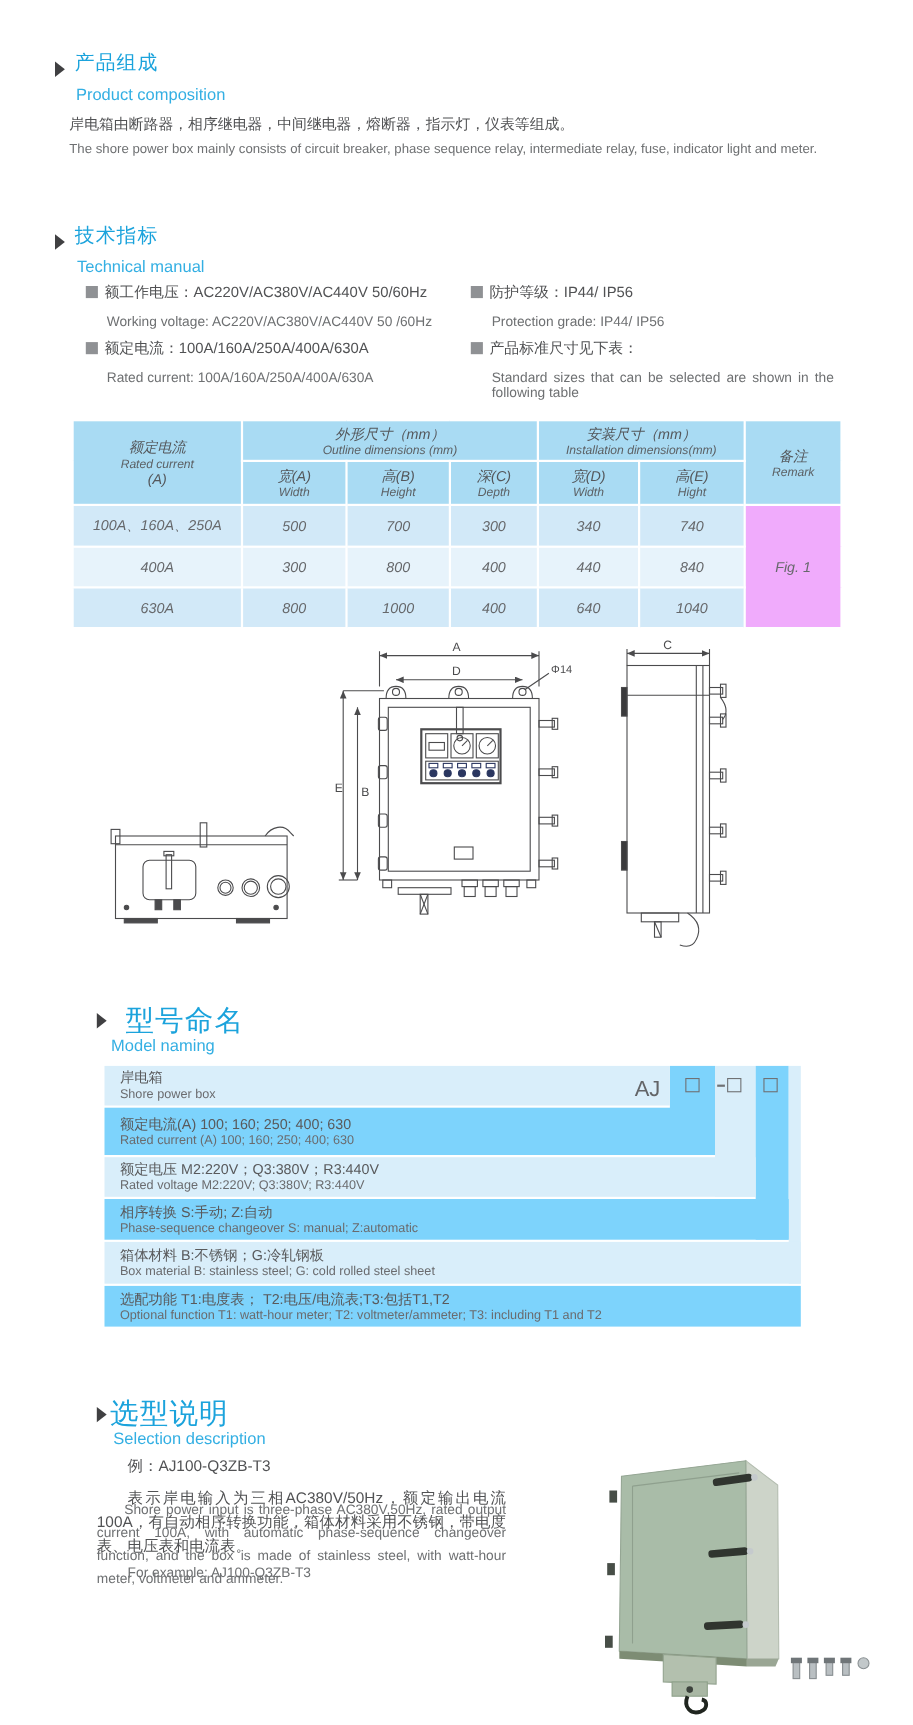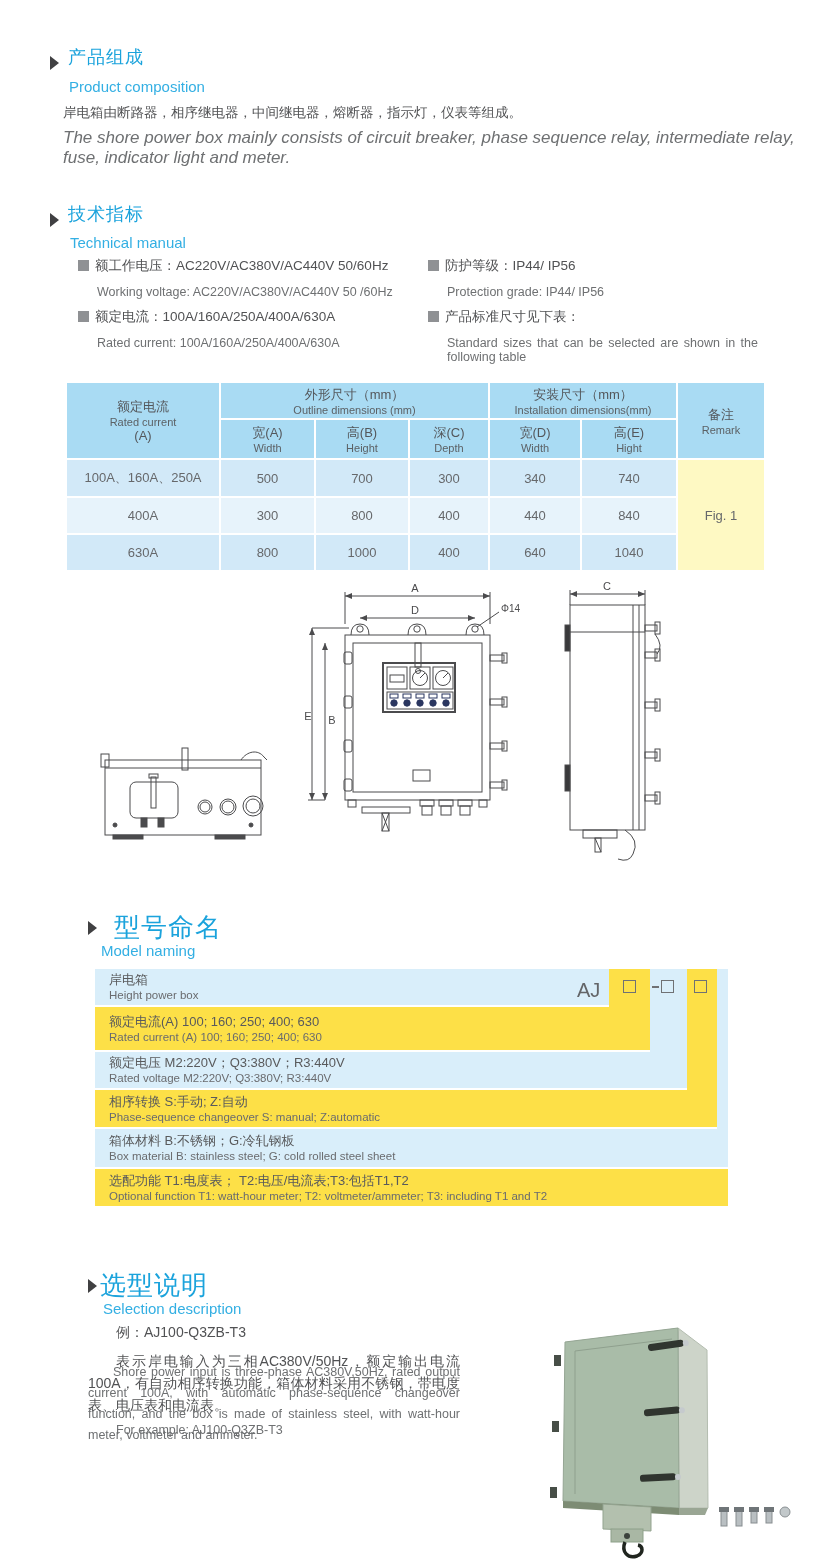--- a/index.html
+++ b/index.html
@@ -17,25 +17,25 @@
   
   table.dim{border-collapse:collapse;table-layout:fixed;width:699px;}
   table.dim td{border:2px solid #ffffff;text-align:center;vertical-align:middle;padding:0;}
   .th{background:#a9dbf3;color:#54575b;}
   .hcn{font-size:13px;}
   .hen{font-size:11px;color:#5c6putt165;}
   .hen{font-size:11px;color:#5c6165;}
   .cell{font-size:13px;color:#66686b;}
   .rA{background:#d2e9f8;}
   .rB{background:#e7f3fb;}
-  .remarkCell{background:#fef9c3;}
+  .remarkCell{background:#f0abfc;}
   
   .ncol,.nrow{position:absolute;box-sizing:border-box;}
   .blue{background:#d9eefa;}
-  .gray{background:#fde047;}
+  .gray{background:#7dd3fc;}
   .nrow{display:flex;flex-direction:column;justify-content:center;padding-left:14px;}
   .nrow .cn{font-size:13px;color:#595a5c;line-height:17px;white-space:nowrap;}
   .nrow .en{font-size:11.5px;color:#6a6b6e;line-height:15px;white-space:nowrap;}
   .code-box{position:absolute;width:13px;height:13px;border:1.5px solid #6f7174;box-sizing:border-box;}
   .code-dash{position:absolute;width:7px;height:2px;background:#6f7174;}
   .code-aj{position:absolute;font-size:20px;color:#636568;}
   
   .sel-cn{font-size:14px;line-height:22px;color:#515254;text-align:justify;text-indent:2em;}
   .sel-en{font-size:12.5px;line-height:21px;color:#6e7072;text-align:justify;text-indent:2em;}
   .sel-line{font-size:14px;color:#515254;}
@@ -44,21 +44,21 @@
 </style>
 </head>
 <body>
 
 <div id="page">
 
   <div class="abs arrow" style="left:50px;top:56px;"></div>
   <div class="abs title-cn" style="left:68px;top:45px;">产品组成</div>
   <div class="abs title-en" style="left:69px;top:78px;">Product  composition</div>
   <div class="abs" style="left:63px;top:104px;font-size:13.5px;color:#515254;">岸电箱由断路器，相序继电器，中间继电器，熔断器，指示灯，仪表等组成。</div>
-  <div class="abs" style="left:63px;top:128px;font-size:17px;color:#6e7072;font-style:italic;">The shore power box mainly consists of circuit breaker, phase sequence relay, intermediate relay, fuse, indicator light and meter.</div>
+  <div class="abs" style="left:63px;top:128px;font-size:12px;color:#6e7072;">The shore power box mainly consists of circuit breaker, phase sequence relay, intermediate relay, fuse, indicator light and meter.</div>
 
   <div class="abs arrow" style="left:50px;top:213px;"></div>
   <div class="abs title-cn" style="left:68px;top:202px;">技术指标</div>
   <div class="abs title-en" style="left:70px;top:234px;">Technical manual</div>
 
   <div class="abs" style="left:78px;top:257px;width:345px;">
     <div class="spec-cn"><span class="bullet"></span><span>额工作电压：AC220V/AC380V/AC440V  50/60Hz</span></div>
     <div class="spec-en">Working voltage: AC220V/AC380V/AC440V 50 /60Hz</div>
   </div>
   <div class="abs" style="left:78px;top:308px;width:345px;">
@@ -67,21 +67,21 @@
   </div>
   <div class="abs" style="left:428px;top:257px;width:330px;">
     <div class="spec-cn"><span class="bullet"></span><span>防护等级：IP44/ IP56</span></div>
     <div class="spec-en">Protection grade: IP44/ IP56</div>
   </div>
   <div class="abs" style="left:428px;top:308px;width:330px;">
     <div class="spec-cn"><span class="bullet"></span><span>产品标准尺寸见下表：</span></div>
     <div class="spec-en" style="text-align:justify;">Standard sizes that can be selected are shown in the following table</div>
   </div>
 
-  <div class="abs" style="left:65px;top:381px;">
+  <div class="abs" style="left:65px;top:381px;font-style:italic;">
     <table class="dim">
       <colgroup>
           <col style="width:154px">
           <col style="width:95px">
           <col style="width:94px">
           <col style="width:80px">
           <col style="width:92px">
           <col style="width:96px">
           <col style="width:88px">
         </colgroup>
@@ -313,21 +313,21 @@
 
   <div class="abs" style="left:95px;top:969px;width:633px;height:237px;padding-left:41px;">
 
     <div class="ncol gray" style="left:514px;top:0;width:41px;height:81px;"></div>
     <div class="ncol blue" style="left:555px;top:0;width:37px;height:119px;"></div>
     <div class="ncol gray" style="left:592px;top:0;width:30px;height:158px;"></div>
     <div class="ncol blue" style="left:622px;top:0;width:11px;height:198px;"></div>
 
     <div class="nrow blue" style="left:0;top:0;width:514px;height:36px;">
       <div class="cn">岸电箱</div>
-      <div class="en">Height power box</div>
+      <div class="en">Shore power box</div>
     </div>
     <div class="nrow gray" style="left:0;top:38px;width:555px;height:43px;">
       <div class="cn">额定电流(A)  100; 160; 250; 400; 630</div>
       <div class="en">Rated current (A) 100; 160; 250; 400; 630</div>
     </div>
     <div class="nrow blue" style="left:0;top:83px;width:592px;height:36px;">
       <div class="cn">额定电压   M2:220V；Q3:380V；R3:440V</div>
       <div class="en">Rated voltage  M2:220V;  Q3:380V;  R3:440V</div>
     </div>
     <div class="nrow gray" style="left:0;top:121px;width:622px;height:37px;">

